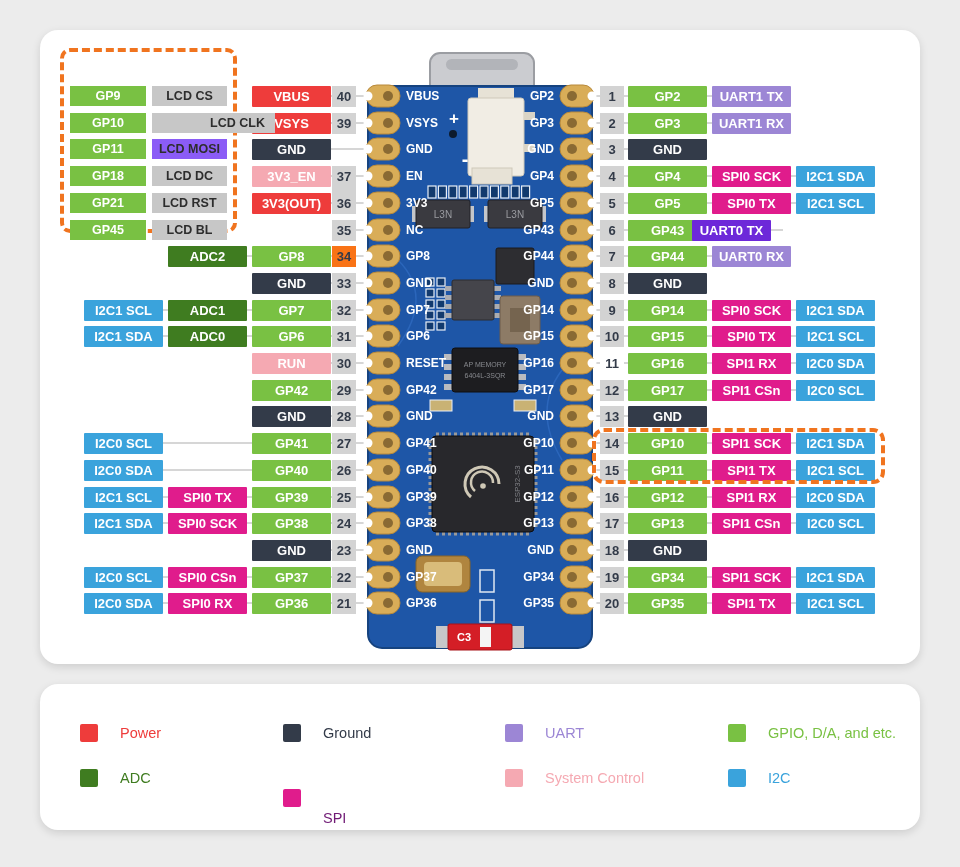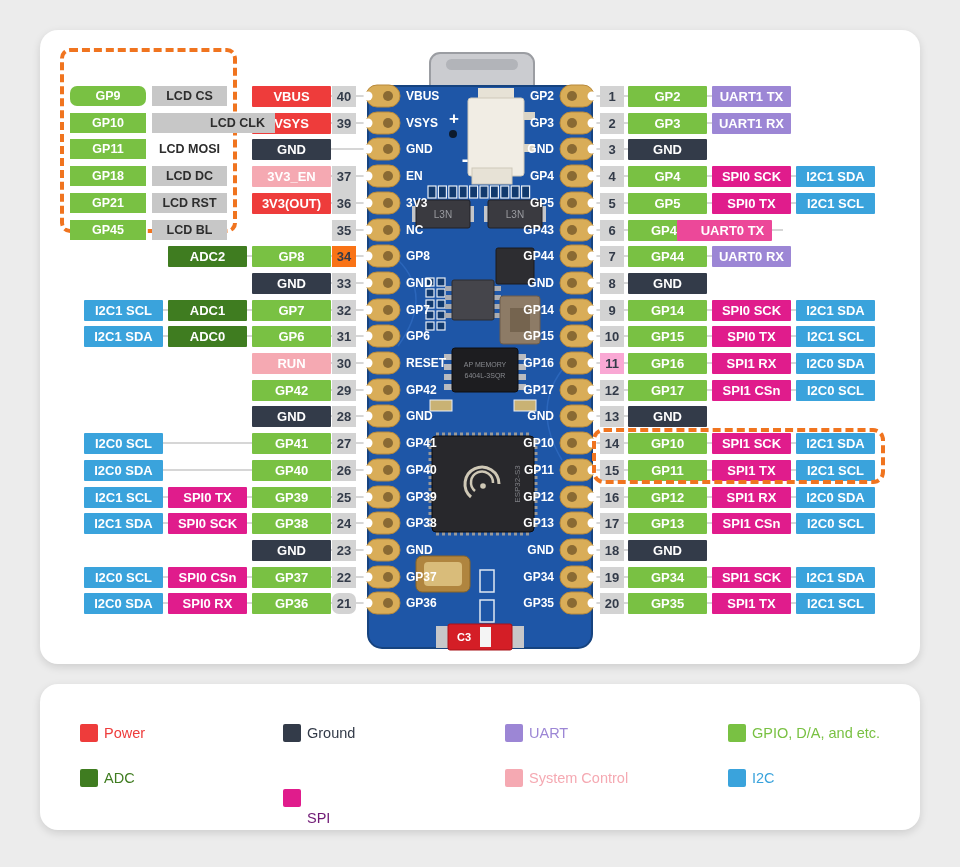--- a/index.html
+++ b/index.html
@@ -15,21 +15,21 @@
   .wire{position:absolute;height:2px;z-index:1;}
   .dashbox{position:absolute;border:4px dashed #f0741f;box-sizing:border-box;z-index:4;background:transparent;}
   #lcd-box{left:60px;top:48px;width:177px;height:185px;border-radius:10px;}
   #hl-box{left:592px;top:428px;width:293px;height:56px;border-radius:12px;}
   #lcd-title{position:absolute;left:60px;top:56px;width:177px;text-align:center;
              font-size:21px;font-weight:600;color:#3a3a3a;z-index:5;letter-spacing:.5px;}
   .lcd-pin{position:absolute;left:70px;width:76px;height:20px;line-height:20px;text-align:center;
            color:#fff;font-weight:bold;font-size:12.5px;z-index:5;}
   .lcd-func{position:absolute;left:152px;width:75px;height:20px;line-height:20px;text-align:center;
             font-weight:bold;font-size:12.5px;z-index:5;}
-  .legend-item{position:absolute;display:flex;align-items:center;gap:6px;z-index:2;}
+  .legend-item{position:absolute;display:flex;align-items:center;gap:22px;z-index:2;}
   .legend-swatch{width:18px;height:18px;border-radius:2px;flex:0 0 auto;}
   .legend-label{font-size:14.5px;}
   #board-svg{position:absolute;left:362px;top:50px;z-index:2;}
   svg text{font-family:"Liberation Sans","DejaVu Sans",sans-serif;}
 </style>
 </head>
 <body>
 
 <div id="page">
   <div id="card-pinout" class="card"></div>
@@ -384,21 +384,21 @@
     <div class="pnum" style="left: 332px; top: 540px; background: rgb(211, 211, 211); color: rgb(51, 59, 73);">23</div>
     <div class="wire" style="left: 92px; top: 576px; width: 294px; background: rgb(214, 214, 214);"></div>
     <div class="plabel" style="left: 252px; top: 567px; background: rgb(121, 193, 67);">GP37</div>
     <div class="plabel" style="left: 168px; top: 567px; background: rgb(224, 28, 140);">SPI0 CSn</div>
     <div class="plabel" style="left: 84px; top: 567px; background: rgb(58, 163, 220);">I2C0 SCL</div>
     <div class="pnum" style="left: 332px; top: 567px; background: rgb(211, 211, 211); color: rgb(51, 59, 73);">22</div>
     <div class="wire" style="left: 92px; top: 602px; width: 294px; background: rgb(214, 214, 214);"></div>
     <div class="plabel" style="left: 252px; top: 593px; background: rgb(121, 193, 67);">GP36</div>
     <div class="plabel" style="left: 168px; top: 593px; background: rgb(224, 28, 140);">SPI0 RX</div>
     <div class="plabel" style="left: 84px; top: 593px; background: rgb(58, 163, 220);">I2C0 SDA</div>
-    <div class="pnum" style="left: 332px; top: 593px; background: rgb(211, 211, 211); color: rgb(51, 59, 73); border-radius: 7px;">21</div>
+    <div class="pnum" style="left: 332px; top: 593px; background: rgb(211, 211, 211); color: rgb(51, 59, 73);">21</div>
     <div class="wire" style="left: 578px; top: 95px; width: 205px; background: rgb(214, 214, 214);"></div>
     <div class="plabel" style="left: 628px; top: 86px; background: rgb(121, 193, 67);">GP2</div>
     <div class="plabel" style="left: 712px; top: 86px; background: rgb(156, 134, 213);">UART1 TX</div>
     <div class="pnum" style="left: 600px; top: 86px; background: rgb(211, 211, 211); color: rgb(51, 59, 73);">1</div>
     <div class="wire" style="left: 578px; top: 122px; width: 205px; background: rgb(214, 214, 214);"></div>
     <div class="plabel" style="left: 628px; top: 113px; background: rgb(121, 193, 67);">GP3</div>
     <div class="plabel" style="left: 712px; top: 113px; background: rgb(156, 134, 213);">UART1 RX</div>
     <div class="pnum" style="left: 600px; top: 113px; background: rgb(211, 211, 211); color: rgb(51, 59, 73);">2</div>
     <div class="wire" style="left: 578px; top: 148px; width: 121px; background: rgb(214, 214, 214);"></div>
     <div class="plabel" style="left: 628px; top: 139px; background: rgb(51, 59, 73);">GND</div>
@@ -408,21 +408,21 @@
     <div class="plabel" style="left: 712px; top: 166px; background: rgb(224, 28, 140);">SPI0 SCK</div>
     <div class="plabel" style="left: 796px; top: 166px; background: rgb(58, 163, 220);">I2C1 SDA</div>
     <div class="pnum" style="left: 600px; top: 166px; background: rgb(211, 211, 211); color: rgb(51, 59, 73);">4</div>
     <div class="wire" style="left: 578px; top: 202px; width: 289px; background: rgb(214, 214, 214);"></div>
     <div class="plabel" style="left: 628px; top: 193px; background: rgb(121, 193, 67);">GP5</div>
     <div class="plabel" style="left: 712px; top: 193px; background: rgb(224, 28, 140);">SPI0 TX</div>
     <div class="plabel" style="left: 796px; top: 193px; background: rgb(58, 163, 220);">I2C1 SCL</div>
     <div class="pnum" style="left: 600px; top: 193px; background: rgb(211, 211, 211); color: rgb(51, 59, 73);">5</div>
     <div class="wire" style="left: 578px; top: 229px; width: 205px; background: rgb(214, 214, 214);"></div>
     <div class="plabel" style="left: 628px; top: 220px; background: rgb(121, 193, 67);">GP43</div>
-    <div class="plabel" style="left: 677px; top: 220px; background: #ec4899; padding-left: 16px;">UART0 TX</div>
+    <div class="plabel" style="left: 692px; top: 220px; background: #6d28d9;">UART0 TX</div>
     <div class="pnum" style="left: 600px; top: 220px; background: rgb(211, 211, 211); color: rgb(51, 59, 73);">6</div>
     <div class="wire" style="left: 578px; top: 255px; width: 205px; background: rgb(214, 214, 214);"></div>
     <div class="plabel" style="left: 628px; top: 246px; background: rgb(121, 193, 67);">GP44</div>
     <div class="plabel" style="left: 712px; top: 246px; background: rgb(156, 134, 213);">UART0 RX</div>
     <div class="pnum" style="left: 600px; top: 246px; background: rgb(211, 211, 211); color: rgb(51, 59, 73);">7</div>
     <div class="wire" style="left: 578px; top: 282px; width: 121px; background: rgb(214, 214, 214);"></div>
     <div class="plabel" style="left: 628px; top: 273px; background: rgb(51, 59, 73);">GND</div>
     <div class="pnum" style="left: 600px; top: 273px; background: rgb(211, 211, 211); color: rgb(51, 59, 73);">8</div>
     <div class="wire" style="left: 578px; top: 309px; width: 289px; background: rgb(214, 214, 214);"></div>
     <div class="plabel" style="left: 628px; top: 300px; background: rgb(121, 193, 67);">GP14</div>
@@ -431,21 +431,21 @@
     <div class="pnum" style="left: 600px; top: 300px; background: rgb(211, 211, 211); color: rgb(51, 59, 73);">9</div>
     <div class="wire" style="left: 578px; top: 335px; width: 289px; background: rgb(214, 214, 214);"></div>
     <div class="plabel" style="left: 628px; top: 326px; background: rgb(121, 193, 67);">GP15</div>
     <div class="plabel" style="left: 712px; top: 326px; background: rgb(224, 28, 140);">SPI0 TX</div>
     <div class="plabel" style="left: 796px; top: 326px; background: rgb(58, 163, 220);">I2C1 SCL</div>
     <div class="pnum" style="left: 600px; top: 326px; background: rgb(211, 211, 211); color: rgb(51, 59, 73);">10</div>
     <div class="wire" style="left: 578px; top: 362px; width: 289px; background: rgb(214, 214, 214);"></div>
     <div class="plabel" style="left: 628px; top: 353px; background: rgb(121, 193, 67);">GP16</div>
     <div class="plabel" style="left: 712px; top: 353px; background: rgb(224, 28, 140);">SPI1 RX</div>
     <div class="plabel" style="left: 796px; top: 353px; background: rgb(58, 163, 220);">I2C0 SDA</div>
-    <div class="pnum" style="left: 600px; top: 353px; background: #f9a8d4; color: rgb(51, 59, 73);">11</div>
+    <div class="pnum" style="left: 600px; top: 353px; background: #ffffff; color: rgb(51, 59, 73);">11</div>
     <div class="wire" style="left: 578px; top: 389px; width: 289px; background: rgb(214, 214, 214);"></div>
     <div class="plabel" style="left: 628px; top: 380px; background: rgb(121, 193, 67);">GP17</div>
     <div class="plabel" style="left: 712px; top: 380px; background: rgb(224, 28, 140);">SPI1 CSn</div>
     <div class="plabel" style="left: 796px; top: 380px; background: rgb(58, 163, 220);">I2C0 SCL</div>
     <div class="pnum" style="left: 600px; top: 380px; background: rgb(211, 211, 211); color: rgb(51, 59, 73);">12</div>
     <div class="wire" style="left: 578px; top: 415px; width: 121px; background: rgb(214, 214, 214);"></div>
     <div class="plabel" style="left: 628px; top: 406px; background: rgb(51, 59, 73);">GND</div>
     <div class="pnum" style="left: 600px; top: 406px; background: rgb(211, 211, 211); color: rgb(51, 59, 73);">13</div>
     <div class="wire" style="left: 578px; top: 442px; width: 289px; background: rgb(214, 214, 214);"></div>
     <div class="plabel" style="left: 628px; top: 433px; background: rgb(121, 193, 67);">GP10</div>
@@ -473,26 +473,26 @@
     <div class="wire" style="left: 578px; top: 576px; width: 289px; background: rgb(214, 214, 214);"></div>
     <div class="plabel" style="left: 628px; top: 567px; background: rgb(121, 193, 67);">GP34</div>
     <div class="plabel" style="left: 712px; top: 567px; background: rgb(224, 28, 140);">SPI1 SCK</div>
     <div class="plabel" style="left: 796px; top: 567px; background: rgb(58, 163, 220);">I2C1 SDA</div>
     <div class="pnum" style="left: 600px; top: 567px; background: rgb(211, 211, 211); color: rgb(51, 59, 73);">19</div>
     <div class="wire" style="left: 578px; top: 602px; width: 289px; background: rgb(214, 214, 214);"></div>
     <div class="plabel" style="left: 628px; top: 593px; background: rgb(121, 193, 67);">GP35</div>
     <div class="plabel" style="left: 712px; top: 593px; background: rgb(224, 28, 140);">SPI1 TX</div>
     <div class="plabel" style="left: 796px; top: 593px; background: rgb(58, 163, 220);">I2C1 SCL</div>
     <div class="pnum" style="left: 600px; top: 593px; background: rgb(211, 211, 211); color: rgb(51, 59, 73);">20</div>
-    <div class="lcd-pin" style="top: 86px; background: rgb(121, 193, 67); border-radius: 7px;">GP9</div>
+    <div class="lcd-pin" style="top: 86px; background: rgb(121, 193, 67);">GP9</div>
     <div class="lcd-func" style="top: 86px; background: rgb(199, 199, 199); color: rgb(45, 45, 45);">LCD CS</div>
     <div class="lcd-pin" style="top: 113px; background: rgb(121, 193, 67);">GP10</div>
     <div class="lcd-func" style="top: 113px; background: rgb(199, 199, 199); color: rgb(45, 45, 45); padding-left: 48px;">LCD CLK</div>
     <div class="lcd-pin" style="top: 139px; background: rgb(121, 193, 67);">GP11</div>
-    <div class="lcd-func" style="top: 139px; background: #ffffff; color: rgb(45, 45, 45);">LCD MOSI</div>
+    <div class="lcd-func" style="top: 139px; background: #8b5cf6; color: rgb(45, 45, 45);">LCD MOSI</div>
     <div class="lcd-pin" style="top: 166px; background: rgb(121, 193, 67);">GP18</div>
     <div class="lcd-func" style="top: 166px; background: rgb(199, 199, 199); color: rgb(45, 45, 45);">LCD DC</div>
     <div class="lcd-pin" style="top: 193px; background: rgb(121, 193, 67);">GP21</div>
     <div class="lcd-func" style="top: 193px; background: rgb(199, 199, 199); color: rgb(45, 45, 45);">LCD RST</div>
     <div class="lcd-pin" style="top: 220px; background: rgb(121, 193, 67);">GP45</div>
     <div class="lcd-func" style="top: 220px; background: rgb(199, 199, 199); color: rgb(45, 45, 45);">LCD BL</div>
     <div class="legend-item" style="left: 80px; top: 724px;">
       <span class="legend-swatch" style="background: rgb(238, 60, 59);"></span>
       <span class="legend-label" style="color: rgb(238, 60, 59);">Power</span>
     </div>

